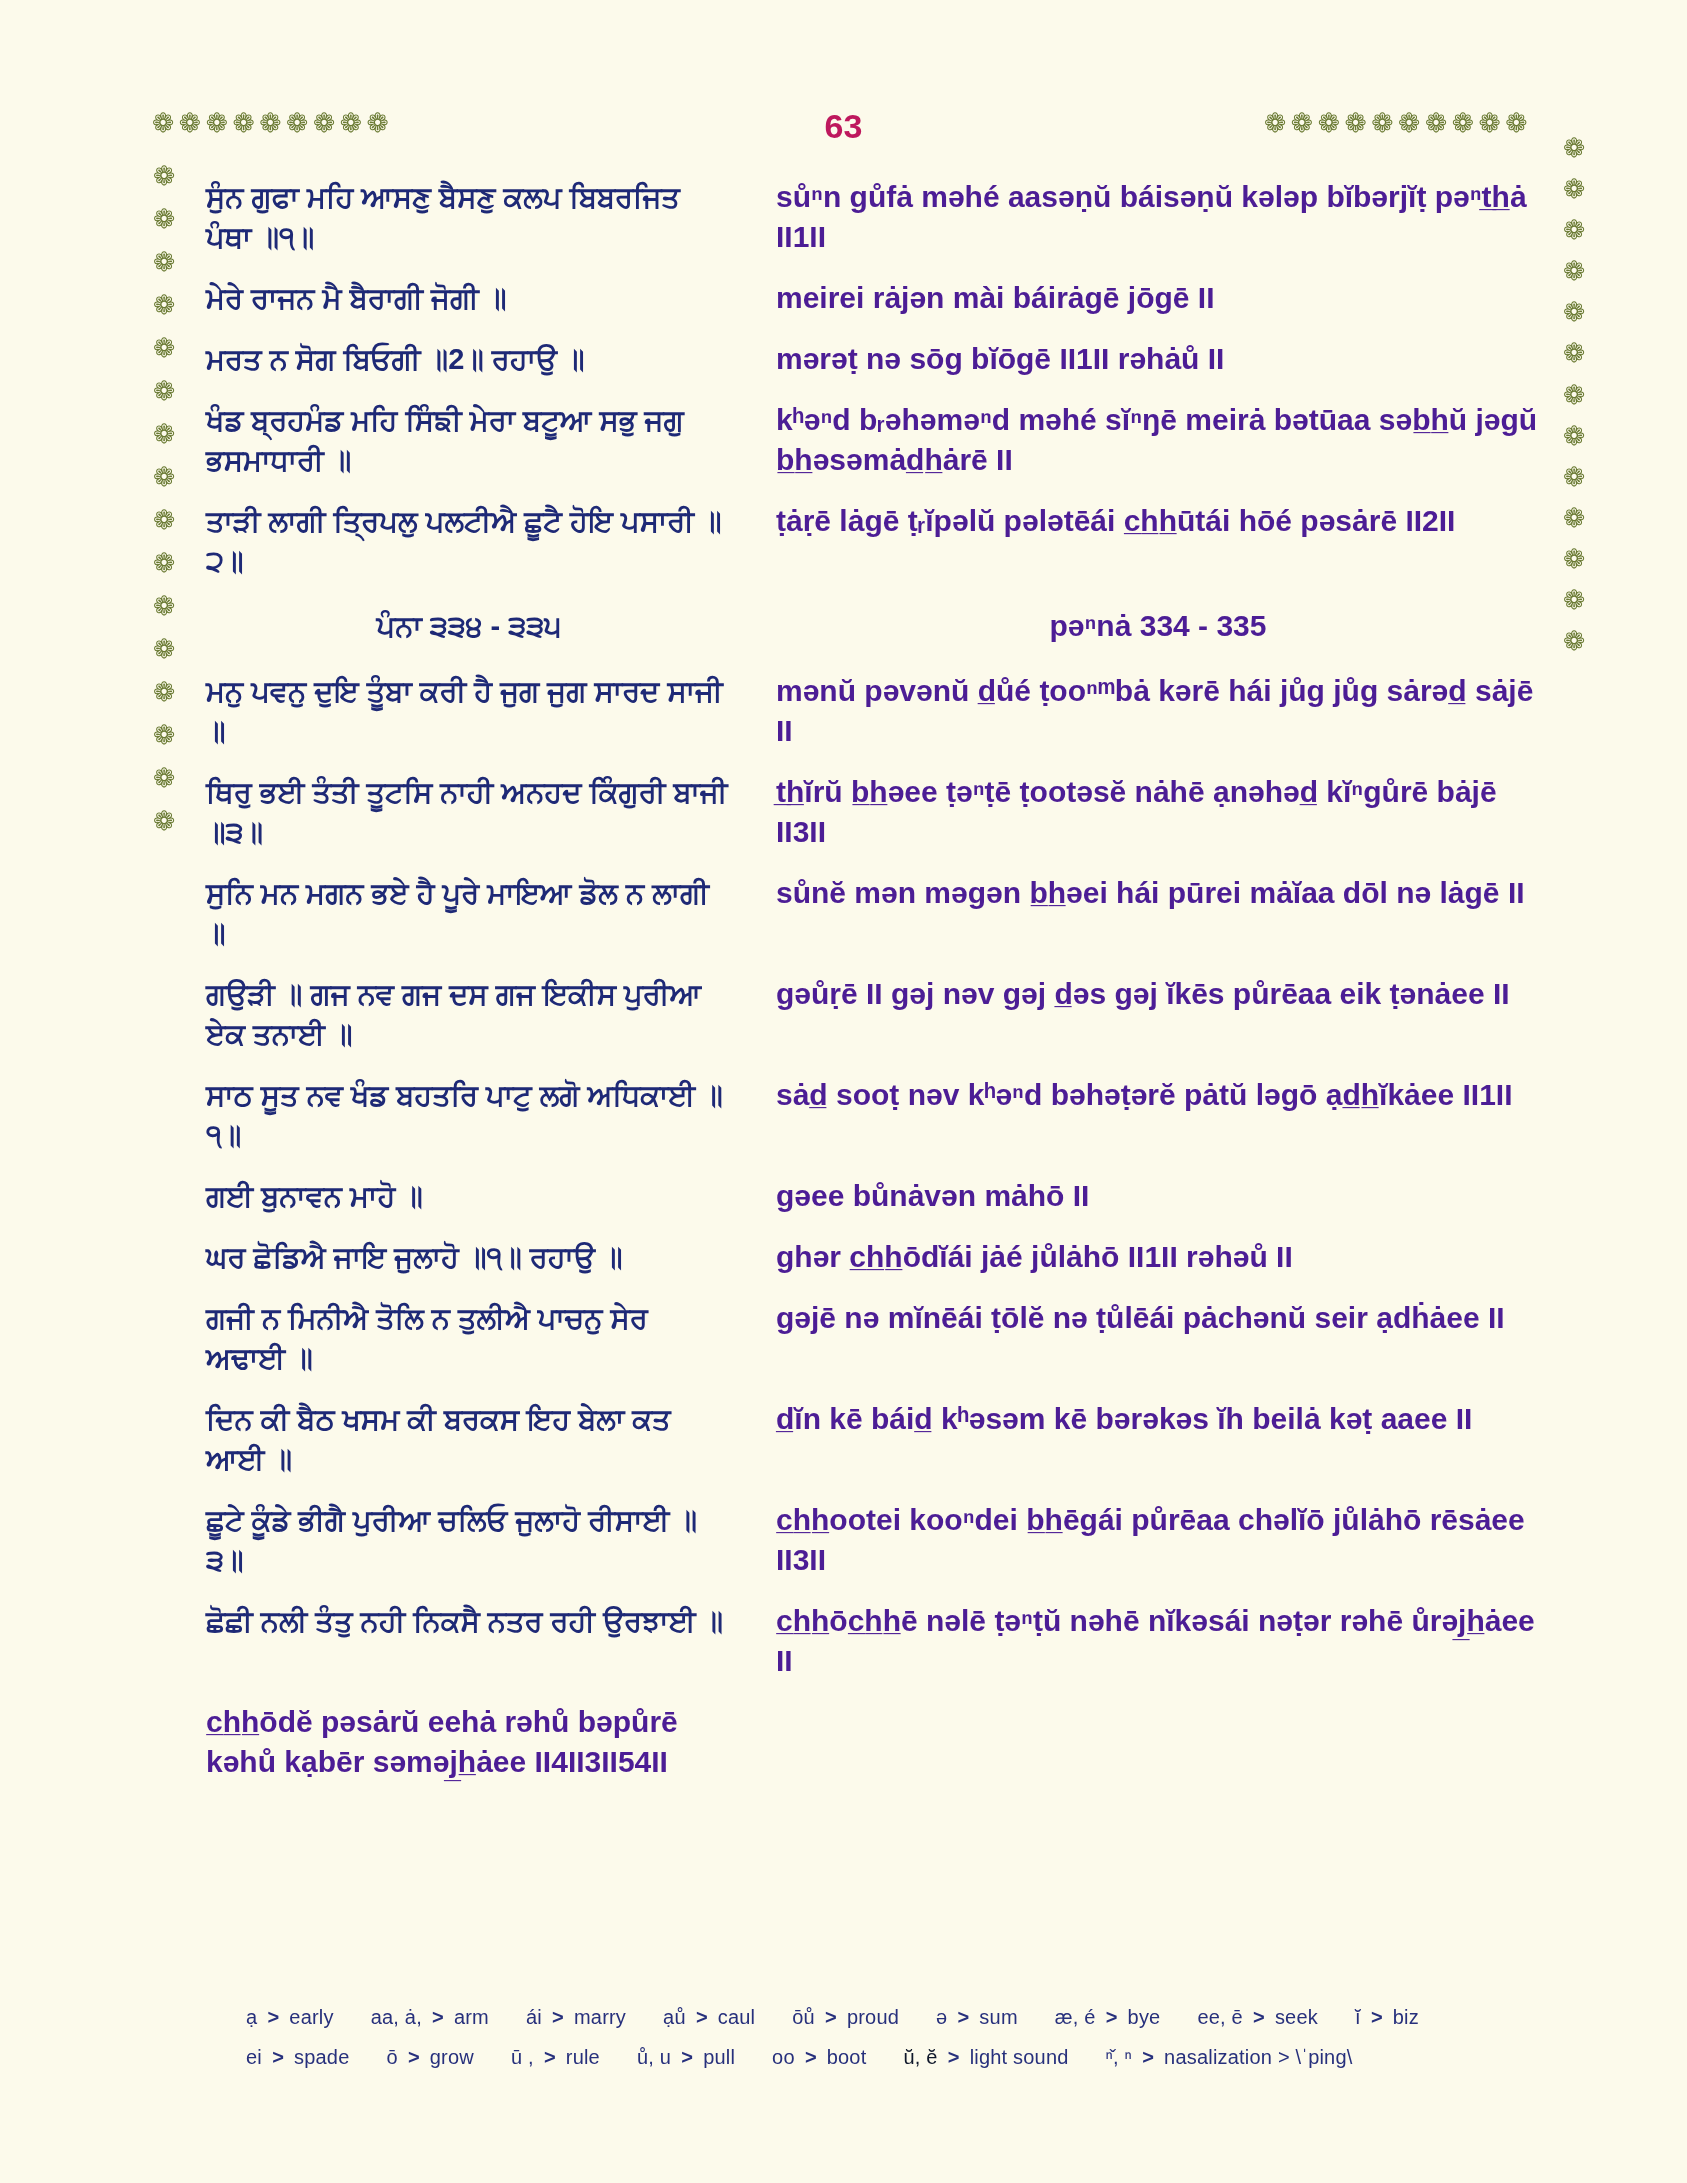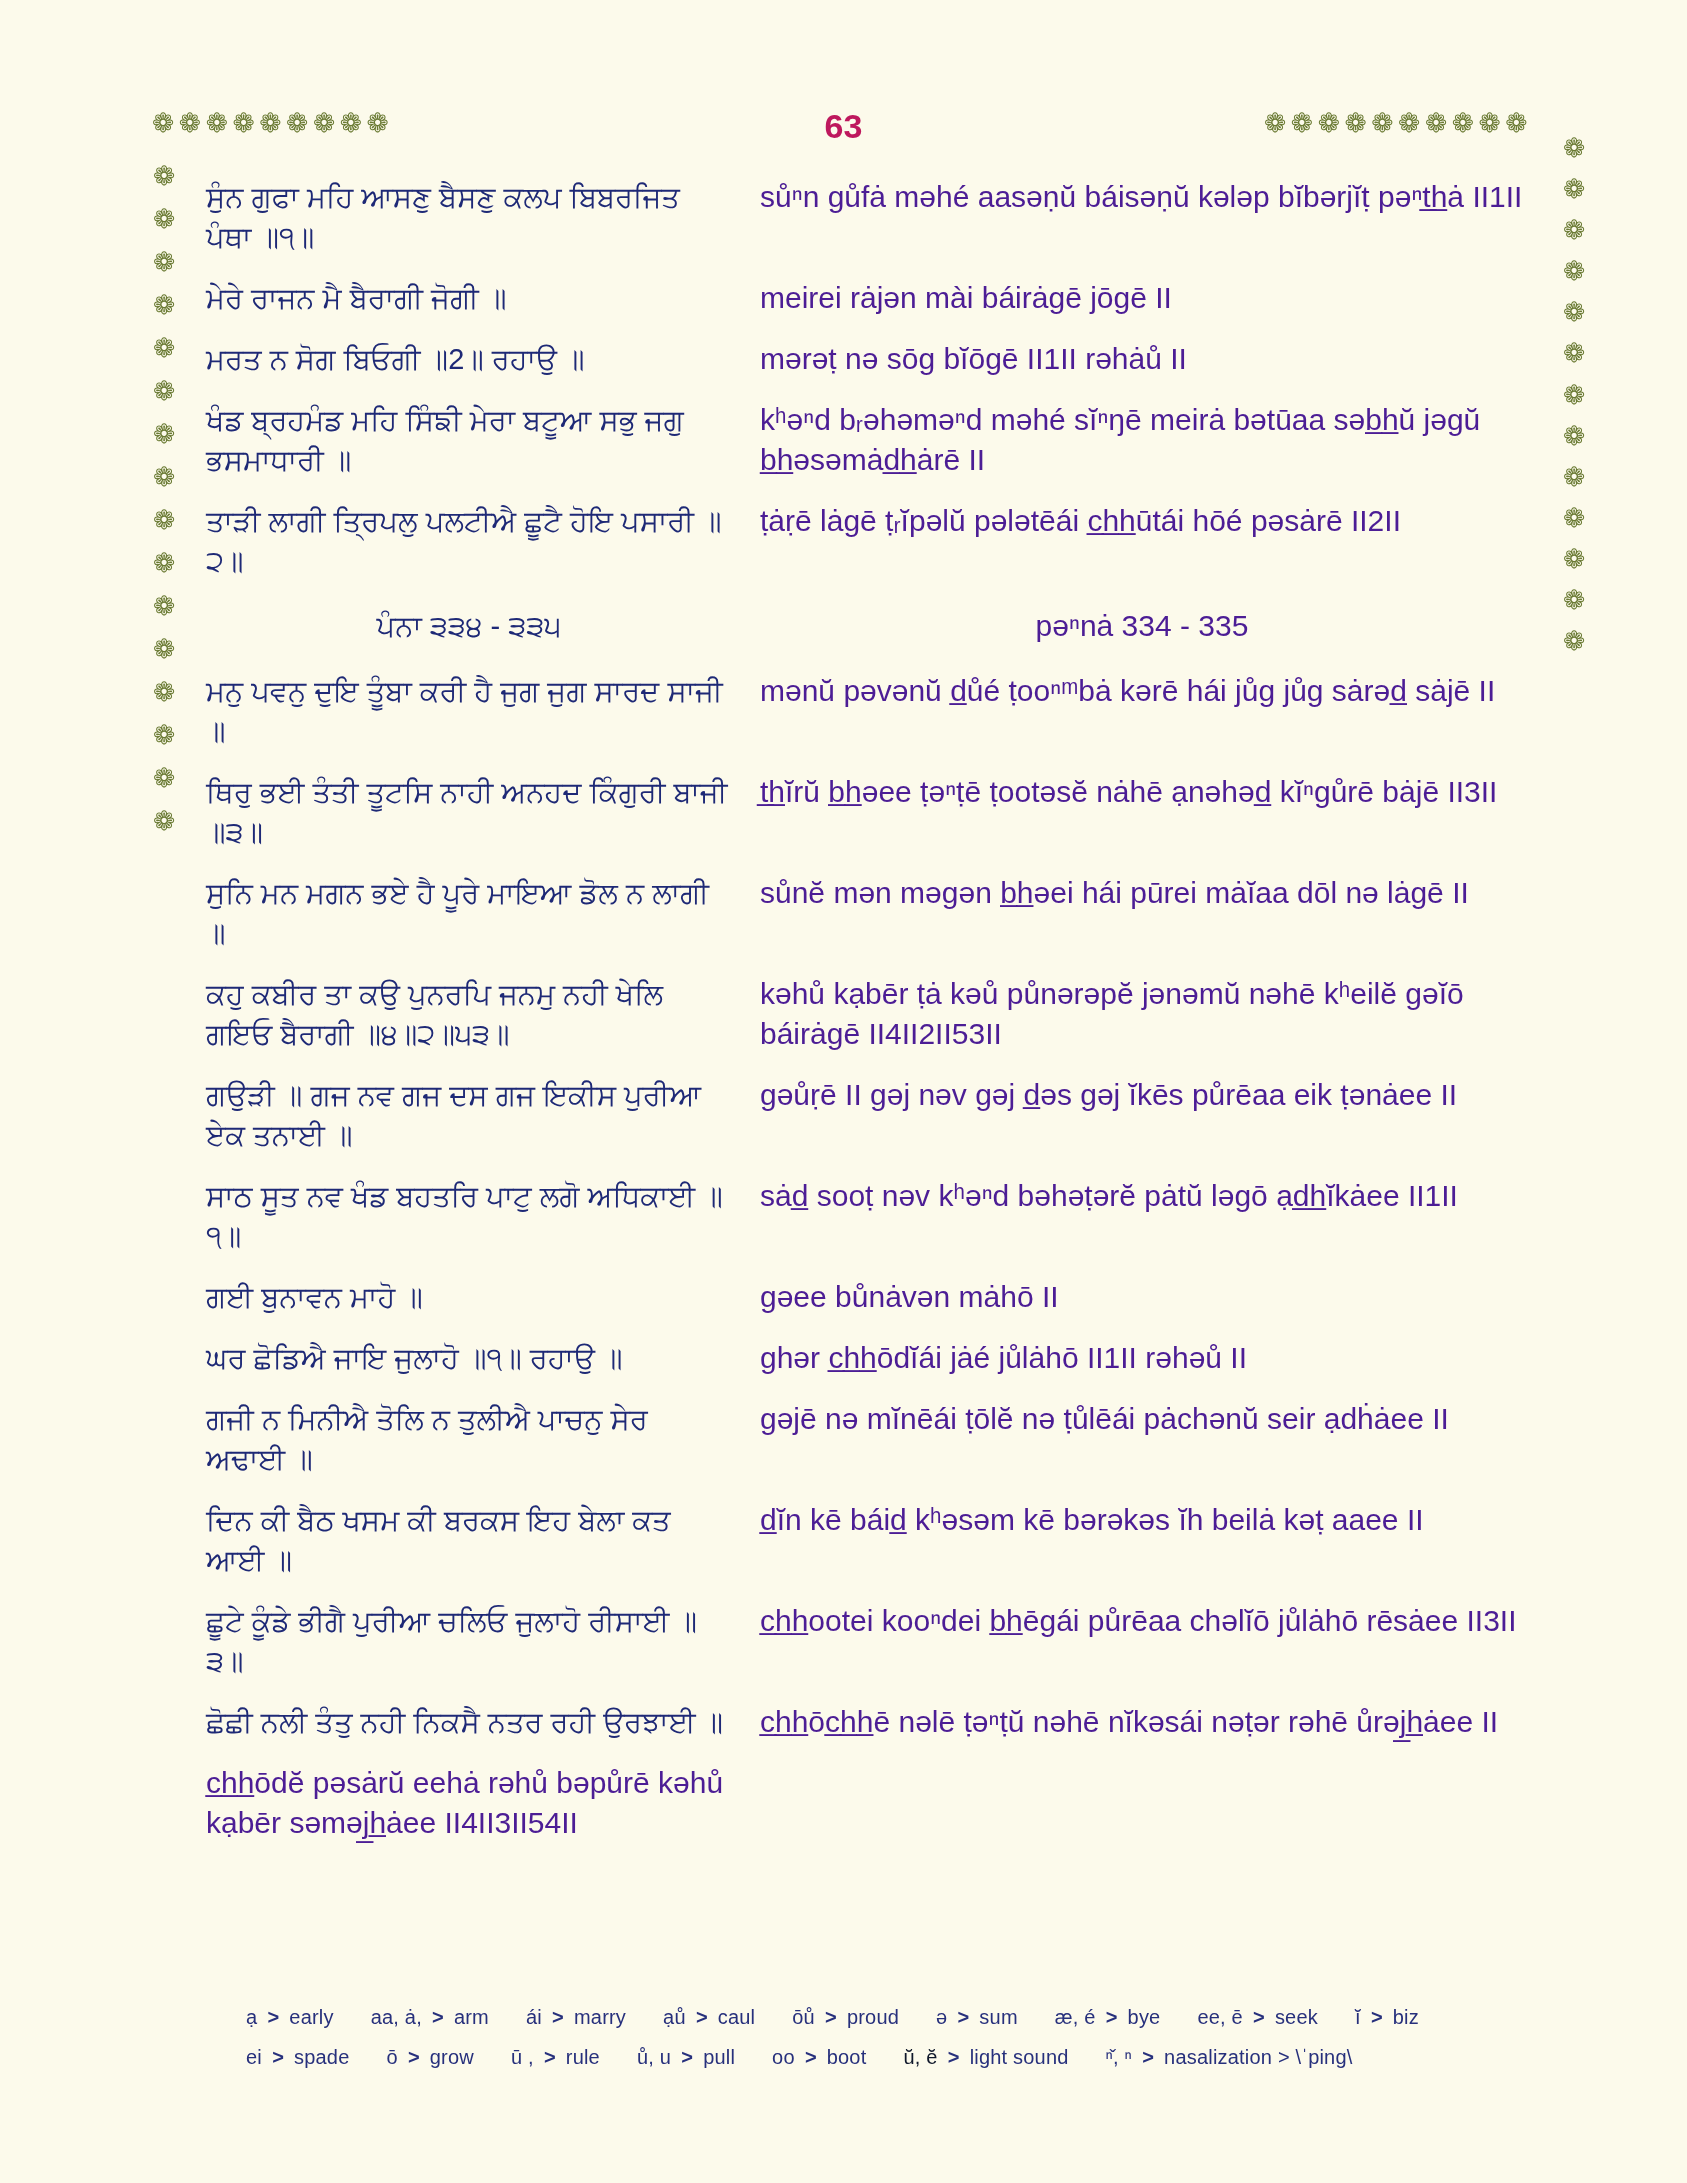--- a/index.html
+++ b/index.html
@@ -32,22 +32,23 @@
     color:#be185d;
   }
   
   .verses{
     position:absolute;left:206px;top:177px;width:1318px;
     display:flex;flex-direction:column;
   }
   .verse{
     display:grid;
     grid-template-columns:526px 764px;
-    column-gap:28px;
+    column-gap:44px;
     margin-bottom:21px;
+    font-weight:bold;
   }
   .gurmukhi{
     font-size:29px;line-height:40px;
     color:#1e2976;
   }
   .translit{
     font-size:30px;line-height:40px;
     color:#4c1d95;
   }
   .verse.center .gurmukhi,
@@ -174,24 +175,20 @@
   <div class="verse">
     <div class="gurmukhi">ਥਿਰੁ ਭਈ ਤੰਤੀ ਤੂਟਸਿ ਨਾਹੀ ਅਨਹਦ ਕਿੰਗੁਰੀ ਬਾਜੀ ॥੩॥</div>
     <div class="translit">t̲h̲ĭrŭ b̲h̲əee ṭəⁿṭē ṭootəsĕ nȧhē ạnəhəd̲ kĭⁿgůrē bȧjē II3II</div>
   </div>
 
   <div class="verse">
     <div class="gurmukhi">ਸੁਨਿ ਮਨ ਮਗਨ ਭਏ ਹੈ ਪੂਰੇ ਮਾਇਆ ਡੋਲ ਨ ਲਾਗੀ ॥</div>
     <div class="translit">sůnĕ mən məgən b̲h̲əei hái pūrei mȧĭaa dōl nə lȧgē II</div>
   </div>
 
-  <div class="verse">
-    <div class="gurmukhi">ਕਹੁ ਕਬੀਰ ਤਾ ਕਉ ਪੁਨਰਪਿ ਜਨਮੁ ਨਹੀ ਖੇਲਿ ਗਇਓ ਬੈਰਾਗੀ ॥੪॥੨॥੫੩॥</div>
-    <div class="translit">kəhů kạbēr ṭȧ kəů půnərəpĕ jənəmŭ nəhē kʰeilĕ gəĭō báirȧgē II4II2II53II</div>
-  </div>
 
   <div class="verse">
     <div class="gurmukhi">ਗਉੜੀ ॥ ਗਜ ਨਵ ਗਜ ਦਸ ਗਜ ਇਕੀਸ ਪੁਰੀਆ ਏਕ ਤਨਾਈ ॥</div>
     <div class="translit">gəůṛē II gəj nəv gəj d̲əs gəj ĭkēs půrēaa eik ṭənȧee II</div>
   </div>
 
   <div class="verse">
     <div class="gurmukhi">ਸਾਠ ਸੂਤ ਨਵ ਖੰਡ ਬਹਤਰਿ ਪਾਟੁ ਲਗੋ ਅਧਿਕਾਈ ॥੧॥</div>
     <div class="translit">sȧd̲ sooṭ nəv kʰəⁿd bəhəṭərĕ pȧtŭ ləgō ạd̲h̲ĭkȧee II1II</div>
   </div>

